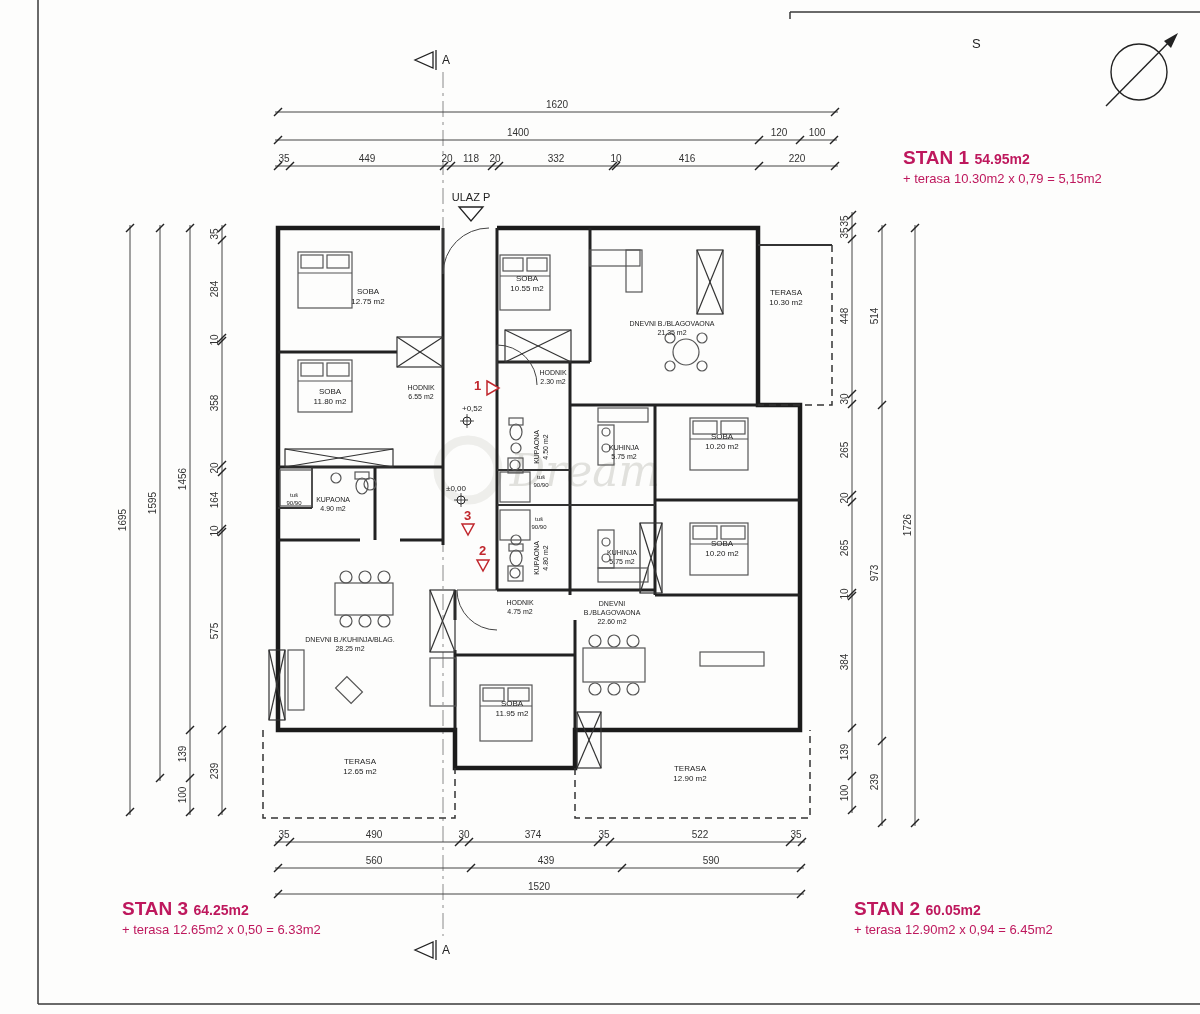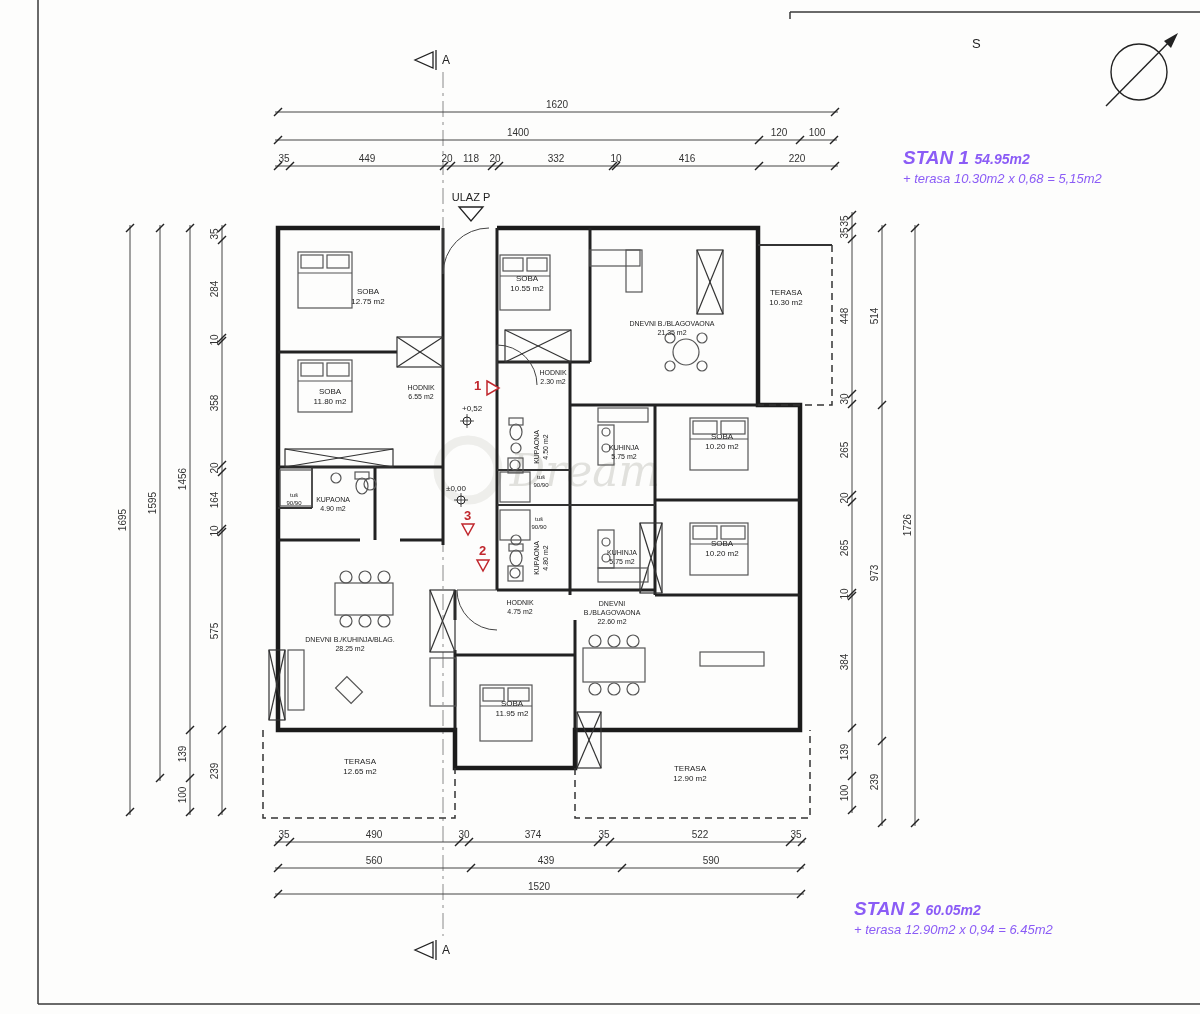--- a/index.html
+++ b/index.html
@@ -27,21 +27,21 @@
   .apt-tri{fill:#fff;stroke:#c0272d;stroke-width:1.5;}
   .plan-text{fill:#222;font:11px "Liberation Sans",sans-serif;text-anchor:middle;}
   .north-text{fill:#222;font:13px "Liberation Sans",sans-serif;}
   .sec-text{fill:#222;font:12px "Liberation Sans",sans-serif;}
   .sec-tri{fill:#fff;stroke:#222;stroke-width:1.3;}
   .entr-tri{fill:#fff;stroke:#222;stroke-width:1.3;}
   .compass{stroke:#222;stroke-width:1.4;fill:none;}
   .wm-text{fill:#cfcfca;opacity:.6;font:italic 44px "DejaVu Serif",serif;text-anchor:middle;}
   .wm-circle{stroke:#d8d8d3;stroke-width:9;fill:none;opacity:.4;}
   
-  .stan-label{position:absolute;color:#8b5cf6;white-space:nowrap;font-style:italic;}
+  .stan-label{position:absolute;color:#be185d;white-space:nowrap;}
   .stan-title{font-size:19px;font-weight:bold;}
   .stan-area{font-size:14px;font-weight:600;}
   .stan-sub{font-size:13px;font-weight:500;margin-top:2px;}
 </style>
 </head>
 <body>
 
 <div class="sheet">
 
 <svg id="plan" width="1200" height="1014" viewBox="0 0 1200 1014">
@@ -512,23 +512,30 @@
           <text x="690" y="781" class="room-name">12.90 m2</text>
         </g>
       </g>
 </svg>
 
 <div class="stan-label" style="left:903px;top:147px;">
   <div class="stan-title">
     <span>STAN 1</span>
     <span class="stan-area">54.95m2</span>
   </div>
-  <div class="stan-sub">+ terasa 10.30m2 x 0,68 = 5,15m2</div>
+  <div class="stan-sub">+ terasa 10.30m2 x 0,79 = 5,15m2</div>
 </div>
 
+<div class="stan-label" style="left:122px;top:898px;">
+  <div class="stan-title">
+    <span>STAN 3</span>
+    <span class="stan-area">64.25m2</span>
+  </div>
+  <div class="stan-sub">+ terasa 12.65m2 x 0,50 = 6.33m2</div>
+</div>
 
 <div class="stan-label" style="left:832px;top:898px;margin-left:22px;">
   <div class="stan-title">
     <span>STAN 2</span>
     <span class="stan-area">60.05m2</span>
   </div>
   <div class="stan-sub">+ terasa 12.90m2 x 0,94 = 6.45m2</div>
 </div>
 
 </div>

